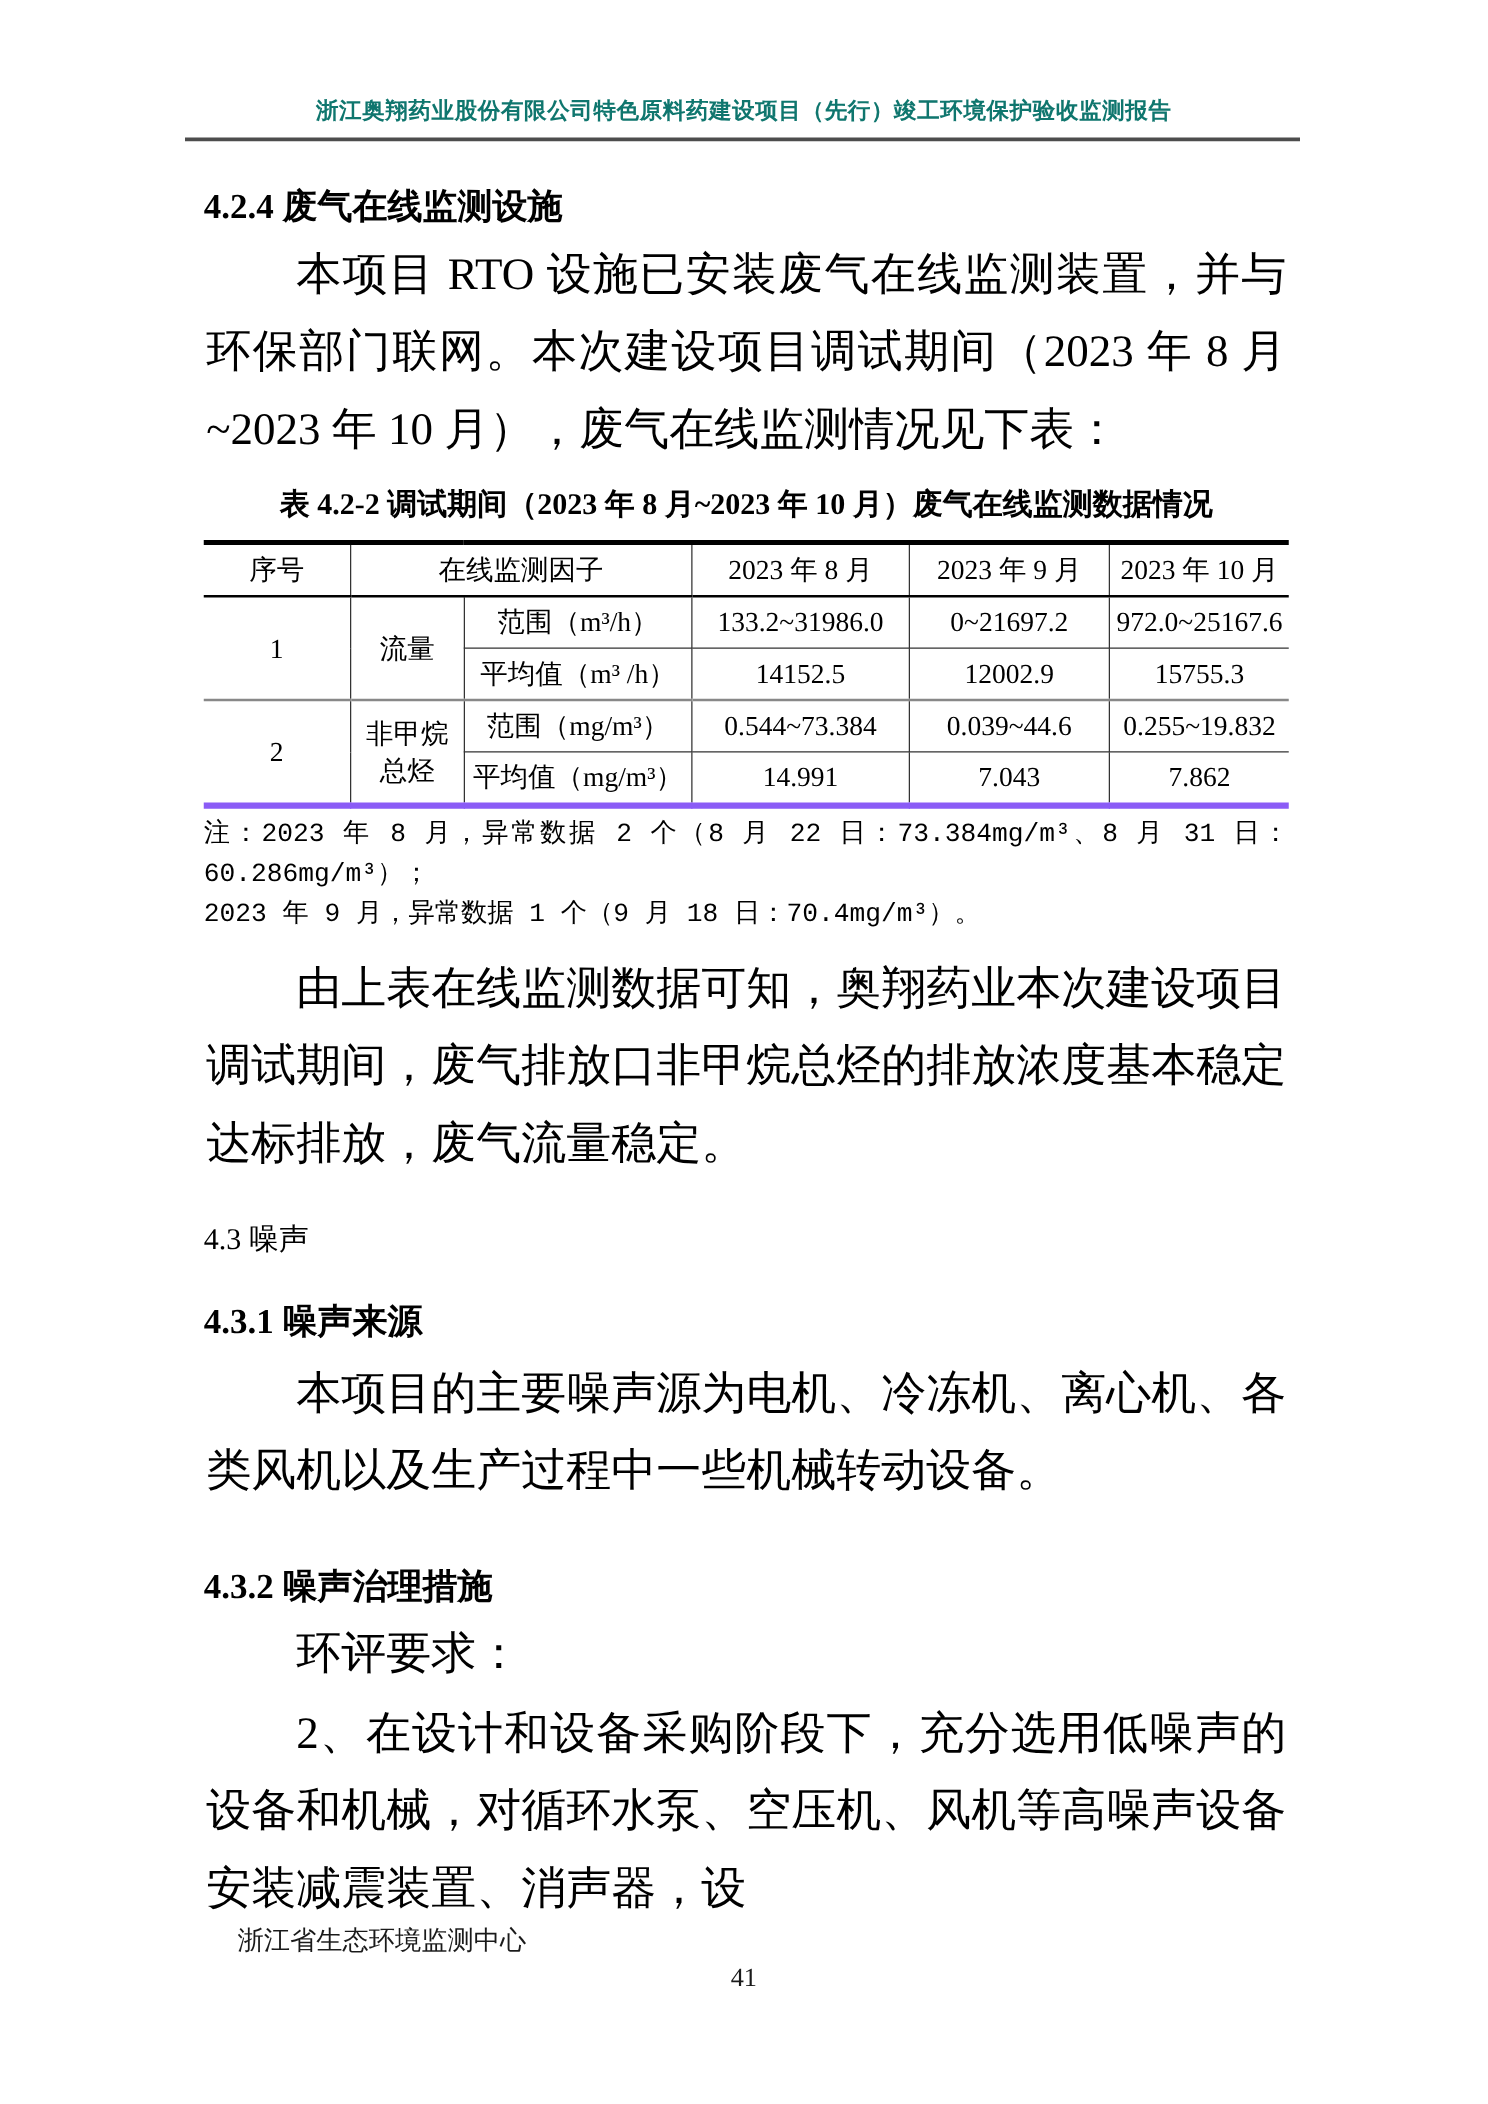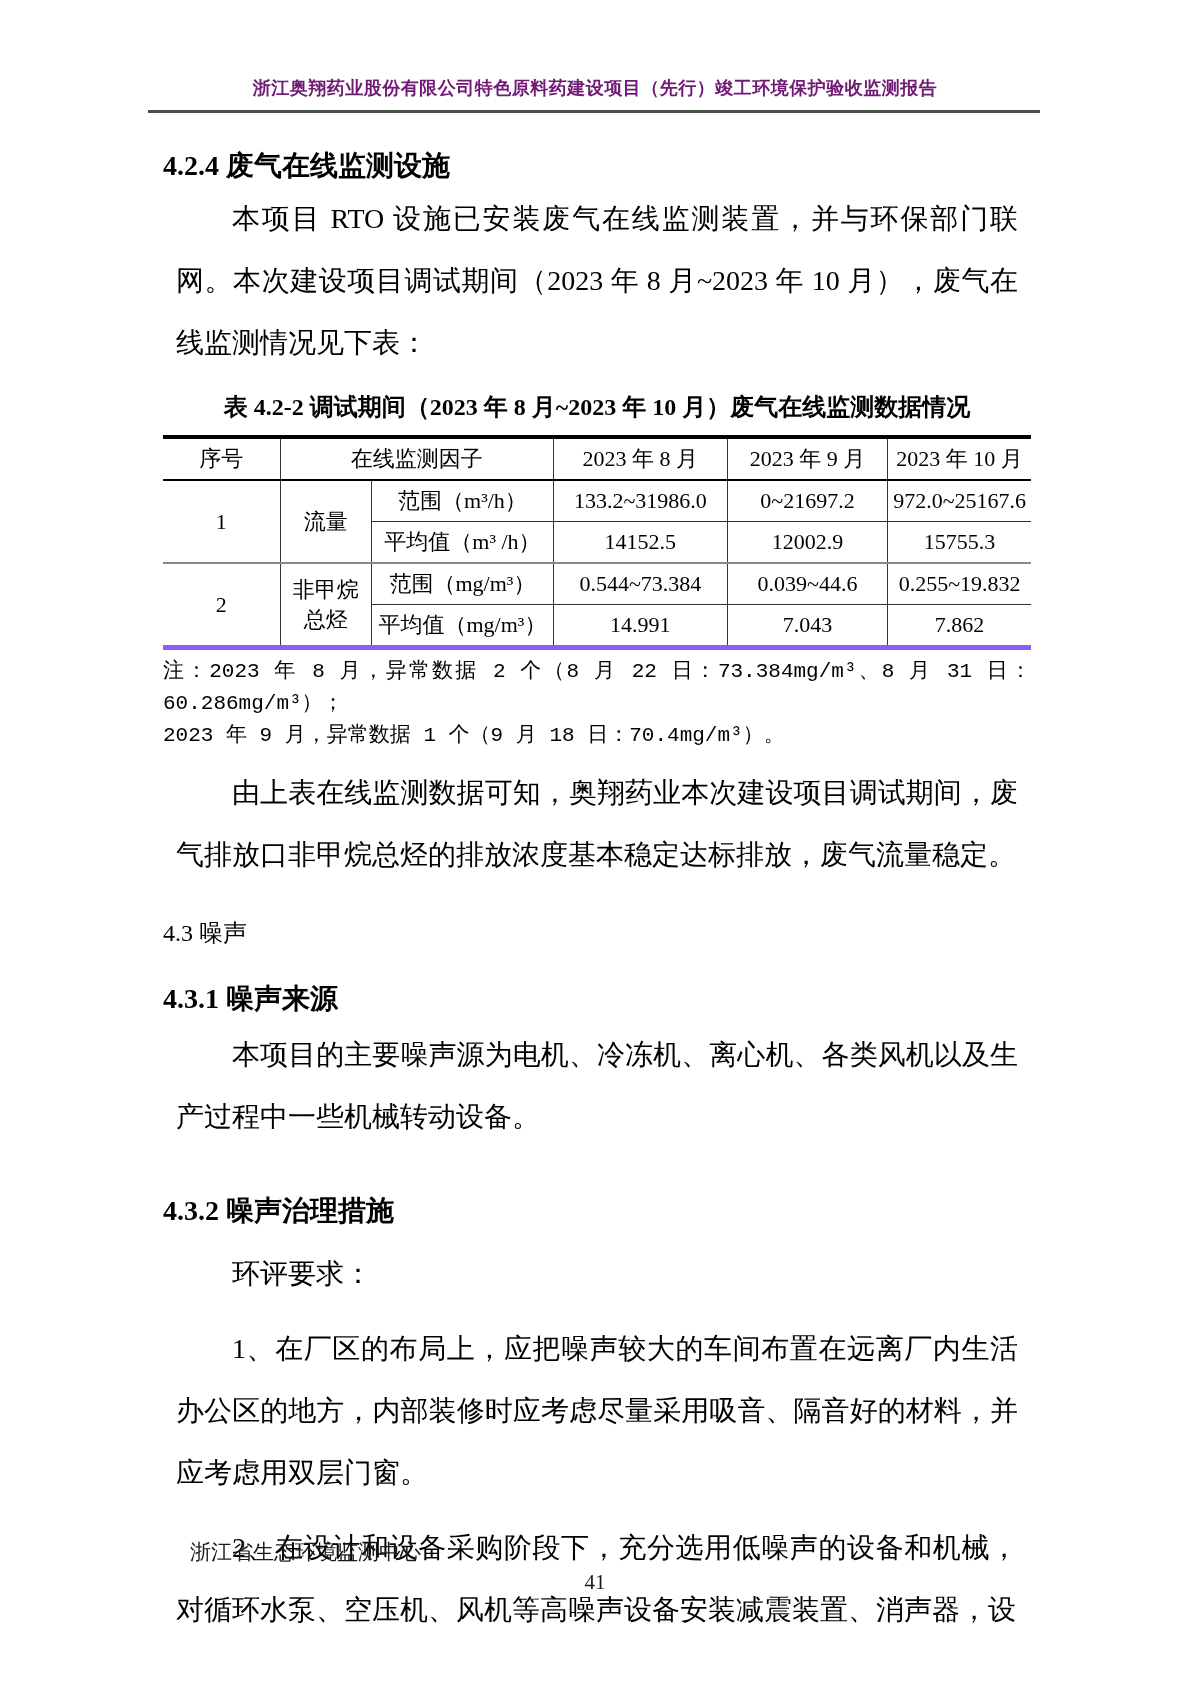--- a/index.html
+++ b/index.html
@@ -7,30 +7,30 @@
     position:relative;
     width:1190px; height:1683px;
     background:#ffffff;
     font-family:"Liberation Serif","DejaVu Serif",serif;
     color:#000;
     overflow:hidden;
   }
   .doc-header {
     position:absolute; top:76px; left:150px; width:890px;
     text-align:center; font-size:18px; font-weight:bold;
-    letter-spacing:0.5px; color:#701a75;
+    letter-spacing:0.5px; color:#0f766e;
   }
   .header-rule {
     position:absolute; top:110px; left:148px; width:892px; height:3px;
     background:#4d4d4d;
   }
   .content { position:absolute; top:128px; left:163px; width:868px; }
 
   .h-424 { font-size:28px; font-weight:bold; margin:18px 0 0 0; line-height:40px; }
-  .para  { font-size:28px; line-height:62px; text-align:justify; text-indent:2em; margin:13px; }
+  .para  { font-size:36px; line-height:62px; text-align:justify; text-indent:2em; margin:2px; }
   .p1 { margin-top:2px; }
   .tbl-caption { text-align:center; font-weight:bold; font-size:24px; line-height:40px; margin:10px 0 8px 0; }
 
   table.data {
     width:100%; border-collapse:collapse; table-layout:fixed;
     font-size:22px; text-align:center;
     border-top:4px solid #000; border-bottom:5px solid #8b5cf6;
   }
   table.data th, table.data td {
     border:1px solid #333; padding:5px 2px; font-weight:normal;
@@ -134,21 +134,20 @@
     <div class="h-43">4.3 噪声</div>
 
     <div class="h-431">4.3.1 噪声来源</div>
 
     <p class="para p3">本项目的主要噪声源为电机、冷冻机、离心机、各类风机以及生产过程中一些机械转动设备。</p>
 
     <div class="h-432">4.3.2 噪声治理措施</div>
 
     <p class="para">环评要求：</p>
 
-    <p class="para">1、在厂区的布局上，应把噪声较大的车间布置在远离厂内生活办公区的地方，内部装修时应考虑尽量采用吸音、隔音好的材料，并应考虑用双层门窗。</p>
 
     <p class="para">2、在设计和设备采购阶段下，充分选用低噪声的设备和机械，对循环水泵、空压机、风机等高噪声设备安装减震装置、消声器，设</p>
 
   </div>
 
   <div class="doc-footer">
     <span class="footer-left">浙江省生态环境监测中心</span>
     <span class="footer-page">41</span>
   </div>
 

